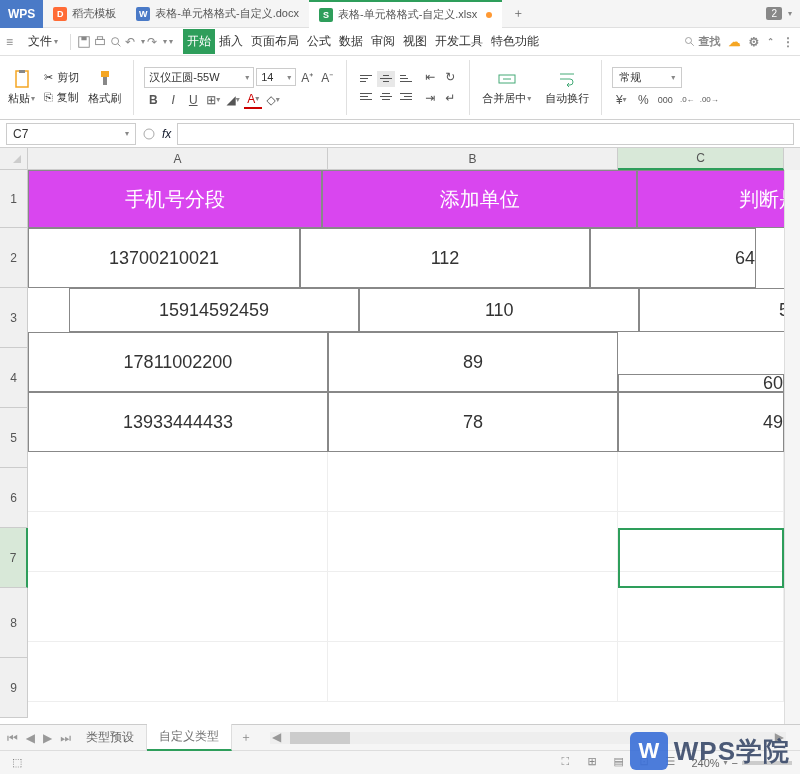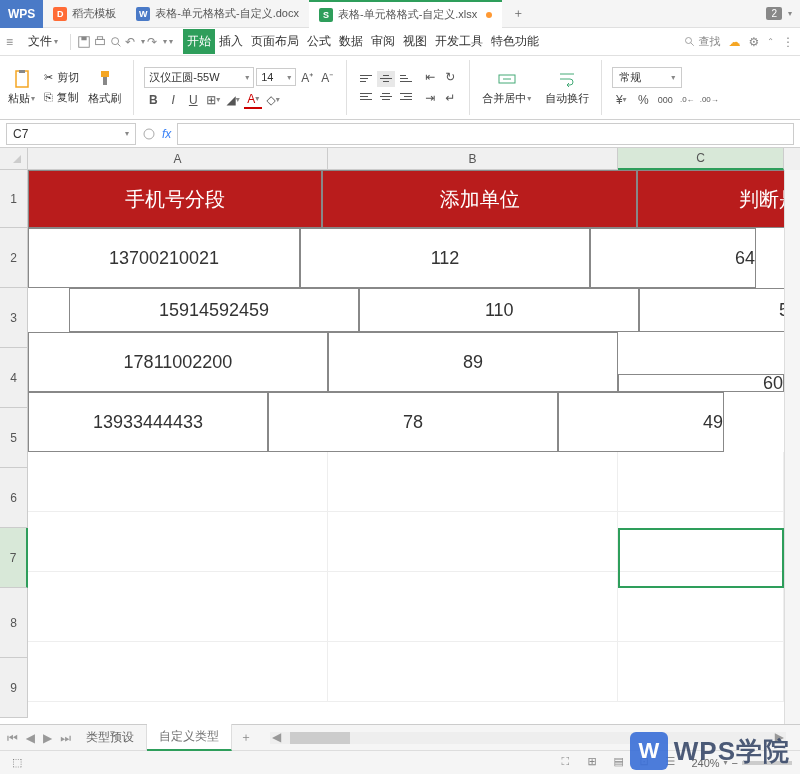--- a/index.html
+++ b/index.html
@@ -20,21 +20,21 @@
 .tab-count { background: #888; color: #fff; padding: 1px 5px; border-radius: 2px; font-size: 10px; }
 
 
 .menubar { height: 28px; display: flex; align-items: center; padding: 0 6px; gap: 2px; border-bottom: 1px solid #e0e0e0; }
 .file-btn { padding: 2px 6px; cursor: pointer; font-size: 12px; display: flex; align-items: center; gap: 2px; }
 .menu-sep { width: 1px; height: 16px; background: #ddd; margin: 0 4px; }
 .qat-icon { width: 14px; height: 14px; color: #888; cursor: pointer; }
 .ribbon-tabs { display: flex; margin-left: 8px; }
 .ribbon-tab { padding: 4px 4px; font-size: 12px; cursor: pointer; color: #333; }
 .ribbon-tab.active { background: #2e9e5b; color: #fff; }
-.menubar-right { margin-left: auto; display: flex; align-items: center; gap: 8px; }
+.menubar-right { margin-left: auto; display: flex; align-items: center; gap: 8px; font-weight: bold; }
 .search-box { display: flex; align-items: center; gap: 3px; color: #888; font-size: 11px; }
 
 
 .ribbon { height: 64px; display: flex; align-items: stretch; padding: 4px 6px; gap: 10px; border-bottom: 1px solid #d0d0d0; background: #fff; }
 .ribbon-group { display: flex; flex-direction: column; justify-content: center; gap: 3px; }
 .ribbon-sep { width: 1px; background: #e0e0e0; }
 .rbtn-lg { display: flex; flex-direction: column; align-items: center; gap: 2px; cursor: pointer; padding: 2px; }
 .rbtn-lg-icon { width: 20px; height: 20px; color: #555; }
 .rbtn-lg-label { font-size: 11px; display: flex; align-items: center; gap: 1px; }
 .rbtn-sm { display: flex; align-items: center; gap: 4px; cursor: pointer; font-size: 11px; padding: 1px; }
@@ -45,37 +45,37 @@
 .fmt-btn { width: 18px; height: 18px; display: flex; align-items: center; justify-content: center; cursor: pointer; color: #555; font-size: 12px; }
 .align-grid { display: grid; grid-template-columns: repeat(3, 18px); gap: 2px; }
 .align-btn { width: 18px; height: 16px; display: flex; align-items: center; justify-content: center; cursor: pointer; }
 .align-lines { display: flex; flex-direction: column; gap: 2px; width: 12px; }
 .aline { height: 1px; background: #555; }
 .format-combo { border: 1px solid #ccc; padding: 2px 6px; font-size: 11px; width: 70px; display: flex; justify-content: space-between; align-items: center; }
 
 
 .formulabar { height: 28px; display: flex; align-items: center; border-bottom: 1px solid #d0d0d0; padding: 2px 6px; gap: 6px; }
 .name-box { width: 130px; border: 1px solid #ccc; padding: 3px 6px; font-size: 12px; text-align: center; background: #fff; display: flex; justify-content: center; align-items: center; }
-.fx-icons { display: flex; gap: 6px; color: #3b82f6; }
+.fx-icons { display: flex; gap: 6px; color: #0f172a; }
 .formula-input { flex: 1; border: 1px solid #ccc; padding: 3px 6px; font-size: 12px; height: 22px; background: #fff; }
 
 
 .sheet-area { position: relative; height: 576px; display: flex; overflow: hidden; }
 .corner { width: 28px; height: 22px; background: #f0f0f0; border-right: 1px solid #ccc; border-bottom: 1px solid #ccc; position: absolute; top: 0; left: 0; z-index: 3; }
 .col-headers { position: absolute; top: 0; left: 28px; right: 0; height: 22px; display: flex; background: #f0f0f0; z-index: 2; }
 .col-header { border-right: 1px solid #ccc; border-bottom: 1px solid #ccc; display: flex; align-items: center; justify-content: center; font-size: 12px; color: #555; }
 .col-header.selected { background: #d8e8d8; border-bottom: 2px solid #2e9e5b; }
 .row-headers { position: absolute; top: 22px; left: 0; width: 28px; background: #f0f0f0; z-index: 2; }
 .row-header { border-right: 1px solid #ccc; border-bottom: 1px solid #ccc; display: flex; align-items: center; justify-content: center; font-size: 12px; color: #555; }
 .row-header.selected { background: #d8e8d8; border-right: 2px solid #2e9e5b; }
 .grid { position: absolute; top: 22px; left: 28px; right: 0; bottom: 0; }
 .grid-row { display: flex; }
 .cell { border-right: 1px solid #eee; border-bottom: 1px solid #eee; display: flex; align-items: center; justify-content: center; font-size: 18px; overflow: hidden; white-space: nowrap; }
 .tcell { border: 1px solid #888; background: #fff; }
-.header-cell { background: #b91c1c; color: #fff; font-size: 20px; border: 1px solid #888; }
+.header-cell { background: #d946ef; color: #fff; font-size: 20px; border: 1px solid #888; }
 .active-cell { position: absolute; border: 2px solid #2e9e5b; pointer-events: none; }
 .vscroll { position: absolute; right: 0; top: 22px; width: 16px; bottom: 0; background: #f5f5f5; border-left: 1px solid #ddd; }
 
 
 .sheettabs-bar { height: 26px; display: flex; align-items: center; border-top: 1px solid #ccc; background: #f5f5f5; padding: 0 4px; }
 .nav-arrows { display: flex; gap: 2px; color: #999; }
 .nav-arrow { padding: 2px 3px; cursor: pointer; }
 .sheet-tab { padding: 4px 12px; font-size: 12px; cursor: pointer; color: #666; border-right: 1px solid #ddd; }
 .sheet-tab.active { background: #fff; color: #737373; border-bottom: 2px solid #2e9e5b; }
 .sheet-add { padding: 4px 8px; color: #888; cursor: pointer; }
@@ -384,21 +384,21 @@
       <div class="cell tcell" style="width:300px;">15914592459</div>
       <div class="cell tcell" style="width:290px;">110</div>
       <div class="cell tcell" style="width:166px;justify-content:flex-end;">53</div>
     </div>
     <div class="grid-row" style="height:60px;">
       <div class="cell tcell" style="width:300px;">17811002200</div>
       <div class="cell tcell" style="width:290px;">89</div>
       <div class="cell tcell" style="width:166px;justify-content:flex-end;margin-top:42px;">60</div>
     </div>
     <div class="grid-row" style="height:60px;">
-      <div class="cell tcell" style="width:240px;">13933444433</div>
+      <div class="cell tcell" style="width:300px;">13933444433</div>
       <div class="cell tcell" style="width:290px;">78</div>
       <div class="cell tcell" style="width:166px;justify-content:flex-end;">49</div>
     </div>
 
     <div class="grid-row" style="height:60px;">
       <div class="cell" style="width:300px;"></div>
       <div class="cell" style="width:290px;"></div>
       <div class="cell" style="width:166px;"></div>
     </div>
     <div class="grid-row" style="height:60px;">

